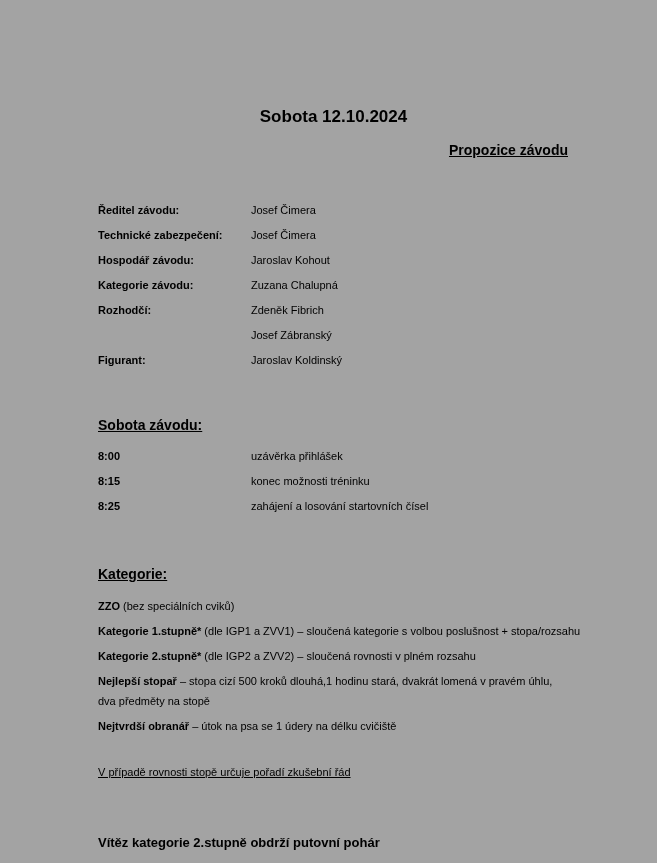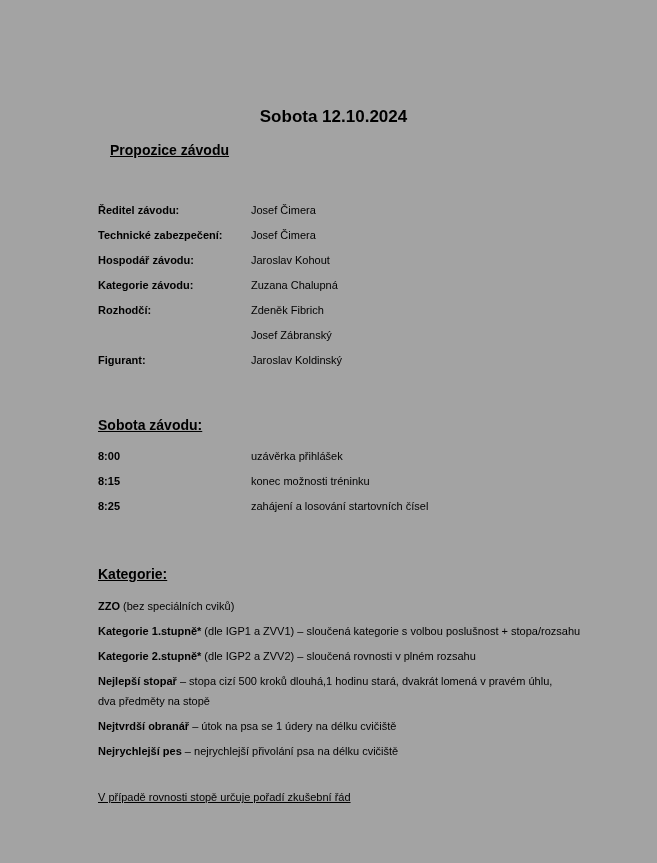--- a/index.html
+++ b/index.html
@@ -20,23 +20,23 @@
   }
   .doc-title {
     margin: 0;
     padding-top: 106px;
     text-align: center;
     font-size: 17px;
     font-weight: bold;
     line-height: 22px;
   }
   .doc-subtitle {
-    margin: 12px;
+    margin: 1px;
     margin-top: 13px;
-    text-align: left;
+    text-align: right;
     font-size: 14px;
     font-weight: bold;
     text-decoration: underline;
     line-height: 18px;
   }
   .officials {
     margin-top: 39px;
   }
   .row {
     display: grid;
@@ -145,22 +145,19 @@
     </div>
     <div class="cat-item">
       <span class="lead">Kategorie 2.stupně*</span><span> (dle IGP2 a ZVV2) – sloučená rovnosti v plném rozsahu</span>
     </div>
     <div class="cat-item wrap2">
       <span class="lead">Nejlepší stopař</span><span> – stopa cizí 500 kroků dlouhá,1 hodinu stará, dvakrát lomená v pravém úhlu, dva předměty na stopě</span>
     </div>
     <div class="cat-item">
       <span class="lead">Nejtvrdší obranář</span><span> – útok na psa se 1 údery na délku cvičiště</span>
     </div>
-    <div class="cat-item">
-      <span class="lead">Nejrychlejší pes</span><span> – nejrychlejší přivolání psa na délku cvičiště</span>
-    </div>
   </div>
 
   <div class="note">V případě rovnosti stopě určuje pořadí zkušební řád</div>
 
   <div class="footer-line">Vítěz kategorie 2.stupně obdrží putovní pohár</div>
 
 </div>
 
 </body></html>

